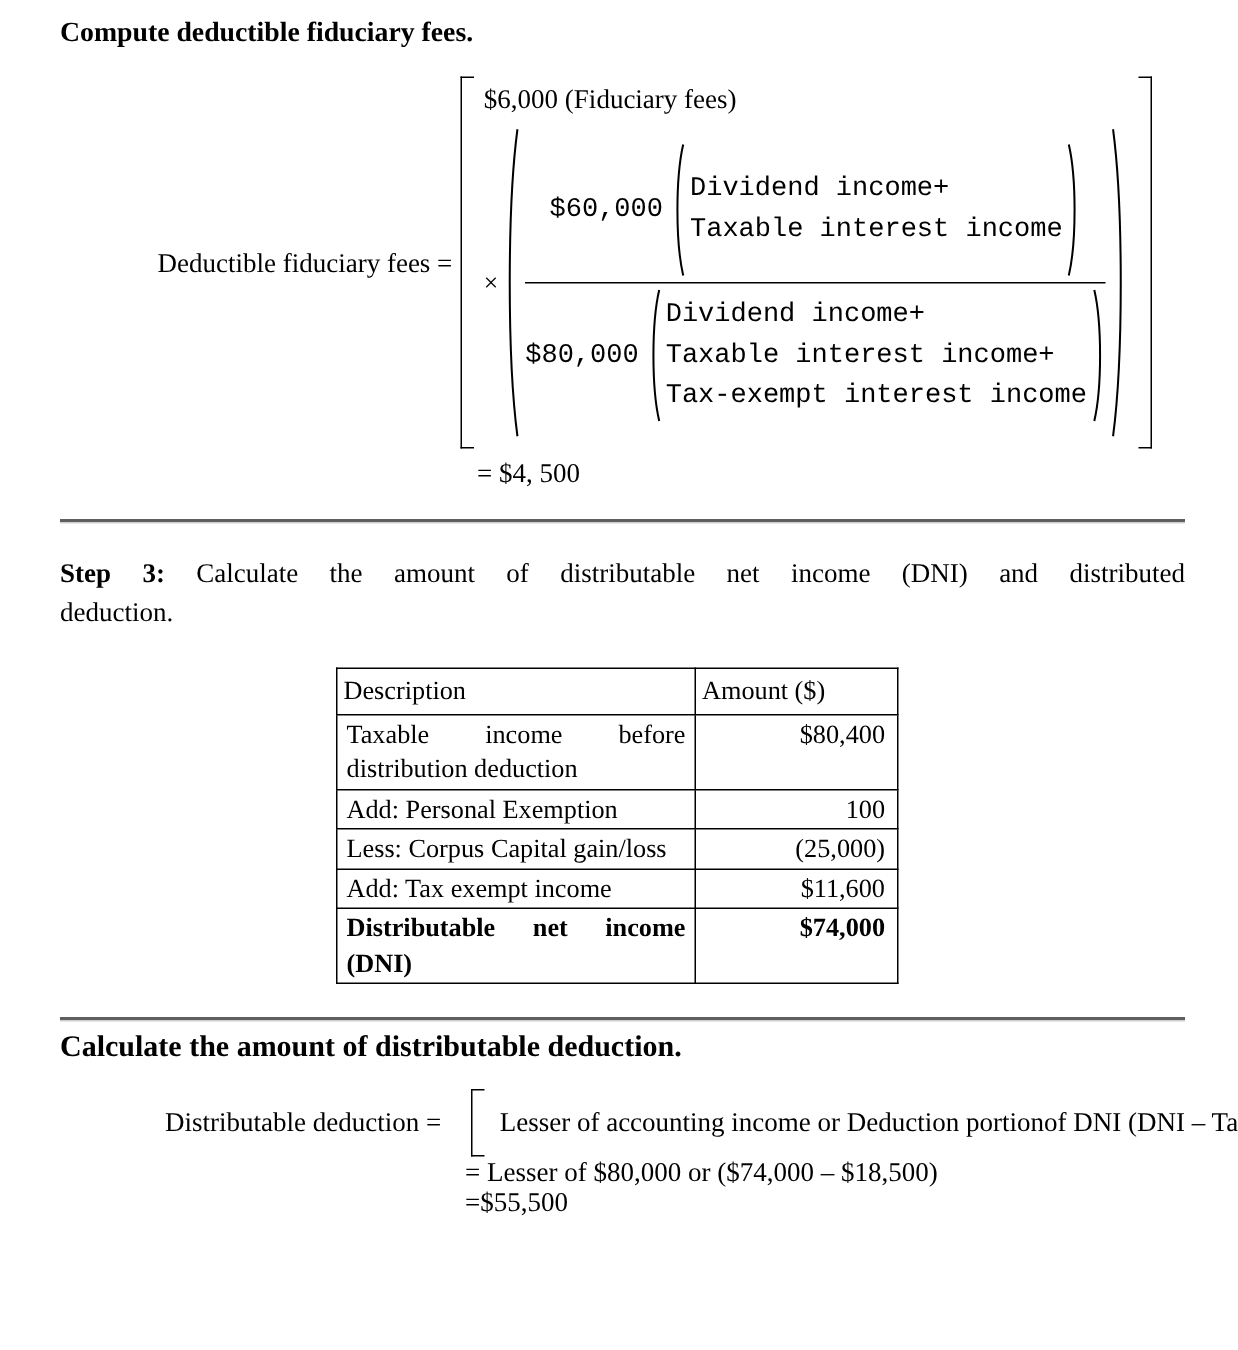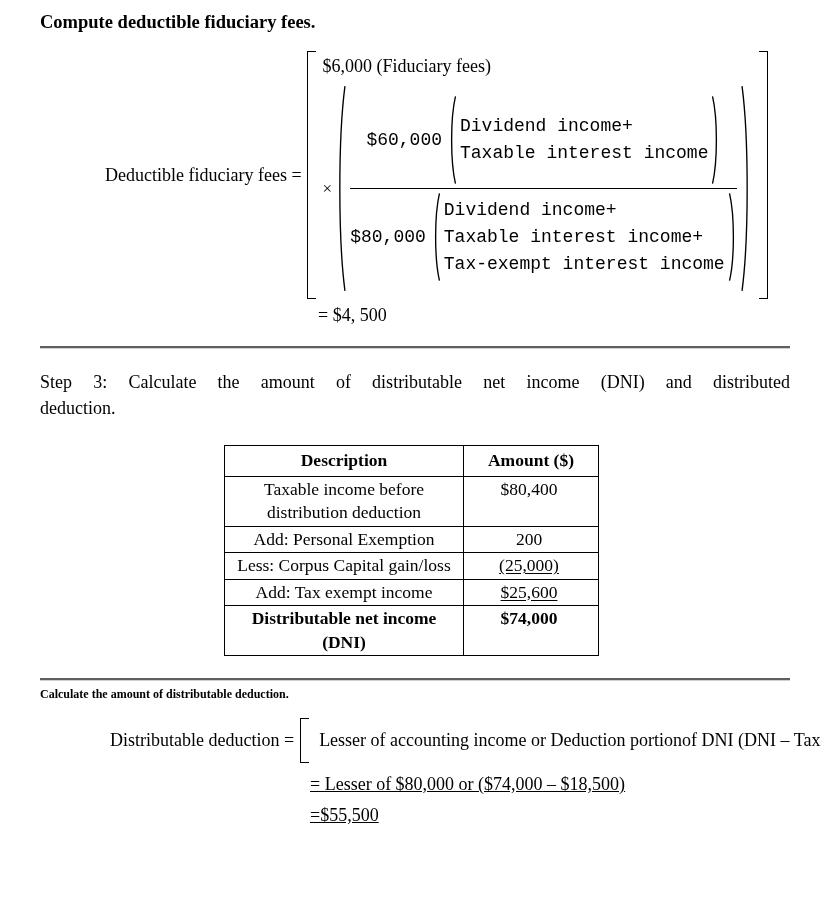--- a/index.html
+++ b/index.html
@@ -39,45 +39,45 @@
   .f1-result { margin:6px 0 0 213px; }
 
   
   .rule { border:none; border-top:2px solid #5f5f5f; border-bottom:1px solid #cfcfcf; height:0; margin:0; }
   .rule1 { margin-top:20px; }
   .rule2 { margin-top:22px; }
 
   
   .step-para { margin:20px 0 0 0; line-height:26px; }
   .step-line1 { text-align:justify; text-align-last:justify; }
-  .bold { font-weight:normal; }
+  .bold { font-weight:bold; }
 
   
   .dni-table {
     border-collapse:collapse; margin:24px 0 0 184px;
     font-size:17.5px; table-layout:fixed; width:374px;
   }
   .dni-table th, .dni-table td {
-    border:1.8px solid #000; vertical-align:top; line-height:23.5px;text-align:center;
+    border:1.8px solid #000; vertical-align:top; line-height:23.5px;
   }
-  .dni-table th { font-weight:bold; text-align:center; padding:3px 4px; }
+  .dni-table th { font-weight:normal; text-align:left; padding:3px 4px; }
   .col-desc { width:239px; }
   .col-amt  { width:135px; }
   .desc-cell { text-align:justify; padding:1px 6px; }
   .amt-cell  { text-align:right; padding:1px 8px 1px 4px; }
-  .underline { text-decoration:underline; text-underline-offset:2px; }
+  .underline { text-underline-offset:2px; }
   .bold-row td { font-weight:bold; }
 
   
-  .h2 { font-weight:bold; font-size:12px; margin:6px 0 12px 0; }
+  .h2 { font-weight:bold; font-size:20px; margin:6px 0 12px 0; }
   .f2 { margin:16px 0 0 70px; }
-  .f2-lhs { margin-right:6px; }
+  .f2-lhs { margin-right:20px; }
   .f2-lines { display:flex; flex-direction:row; line-height:31px; padding:7px 10px; }
   .f2-steps { margin-left:200px; }
-  .f2-step { margin-top:11px; line-height:20px;text-decoration:underline; }
+  .f2-step { line-height:20px; }
 </style>
 </head>
 <body>
 
 <div class="page">
 
   <div class="heading">Compute deductible fiduciary fees.</div>
 
   <div class="f1">
     <div class="frow">
@@ -163,29 +163,29 @@
         <th>Amount ($)</th>
       </tr>
     </thead>
     <tbody>
       <tr>
         <td class="desc-cell">Taxable income before distribution deduction</td>
         <td class="amt-cell">$80,400</td>
       </tr>
       <tr>
         <td class="desc-cell">Add: Personal Exemption</td>
-        <td class="amt-cell">200</td>
+        <td class="amt-cell">100</td>
       </tr>
       <tr>
         <td class="desc-cell">Less: Corpus Capital gain/loss</td>
         <td class="amt-cell underline">(25,000)</td>
       </tr>
       <tr>
         <td class="desc-cell">Add: Tax exempt income</td>
-        <td class="amt-cell underline">$25,600</td>
+        <td class="amt-cell underline">$11,600</td>
       </tr>
       <tr class="bold-row">
         <td class="desc-cell">Distributable net income (DNI)</td>
         <td class="amt-cell">$74,000</td>
       </tr>
     </tbody>
   </table>
 
   <hr class="rule rule2">
 

